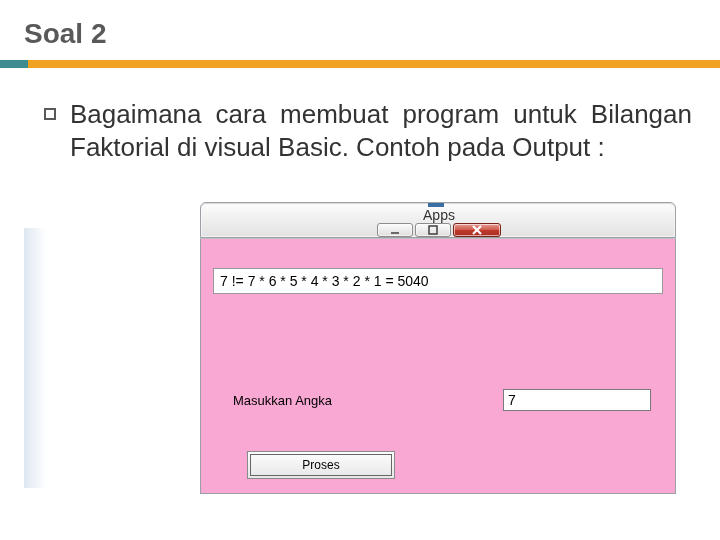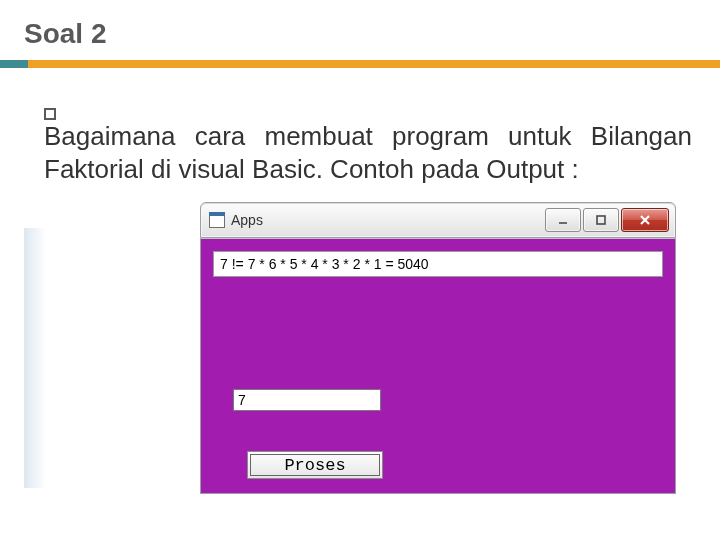--- a/index.html
+++ b/index.html
@@ -25,21 +25,20 @@
   }
   .accent-teal { width: 28px; background: #3e8c8f; }
   .accent-orange { flex: 1; background: #f0a022; }
   .body-text {
     padding: 30px 28px 0 44px;
     position: relative;
   }
   .bullet-row {
     display: flex;
     align-items: flex-start;
-    flex-direction: column;
   }
   .bullet-box {
     width: 12px;
     height: 12px;
     border: 2px solid #595959;
     margin-top: 10px;
     margin-right: 14px;
     flex-shrink: 0;
   }
   .para {
@@ -61,20 +60,21 @@
   .titlebar {
     height: 36px;
     background: linear-gradient(to bottom, #fdfdfd 0%, #f0f0f0 45%, #e2e2e2 100%);
     border: 1px solid #9aa0a6;
     border-top-left-radius: 6px;
     border-top-right-radius: 6px;
     display: flex;
     align-items: center;
     padding: 0 6px 0 8px;
     box-shadow: 0 1px 1px rgba(0,0,0,.15) inset, 0 0 0 1px rgba(255,255,255,.6) inset;
+    flex-direction: column;
   }
   .vb-icon {
     width: 16px; height: 16px; margin-right: 6px;
     display: inline-block; position: relative;
   }
   .vb-icon::before {
     content: "";
     position: absolute; inset: 0;
     border: 1px solid #707070;
     background: #fff;
@@ -106,25 +106,25 @@
   }
   .win-btn.close {
     width: 48px;
     background: linear-gradient(to bottom, #e89a93, #cf5b4d 48%, #c0392b 50%, #a82f22);
     border-color: #7a2318;
   }
   .glyph { stroke: #4a4a4a; stroke-width: 1.6; fill: none; }
   .glyph.x { stroke: #fff; stroke-width: 2.2; }
 
   .client {
-    background: #a21caf;
+    background: #f9a8d4;
     border: 1px solid #9aa0a6;
     border-top: 1px solid #c0c0c0;
     height: calc(100% - 36px);
-    padding: 10px 12px 14px 12px;
+    padding: 27px 12px 14px 12px;
     font-family: Tahoma, "Segoe UI", sans-serif;
     font-size: 13px;
     position: relative;
   }
   .output-box {
     width: 100%;
     height: 26px;
     background: #fff;
     border: 1px solid #9a9a9a;
     padding: 4px 6px;
@@ -155,26 +155,26 @@
   .btn-row {
     position: absolute;
     left: 46px;
     right: 24px;
     bottom: 14px;
     display: flex;
     gap: 80px;
     justify-content: flex-start;
   }
   .vb-button {
-    width: 136px;
+    width: 148px;
     height: 28px;
     background: linear-gradient(to bottom, #fdfdfd, #e6e6e6);
     border: 1px solid #8a8a8a;
-    font-size: 17px;
-    font-family: Liberation Mono, monospace;
+    font-size: 12px;
+    font-family: Liberation Sans, sans-serif;
     display: flex; align-items: center; justify-content: center;
   }
   .vb-button.focus {
     outline: 1px solid #666;
     outline-offset: -4px;
   }
 
   
   .leftstrip {
     position: absolute;
@@ -222,20 +222,21 @@
           <line class="glyph x" x1="11" y1="2" x2="3" y2="10"></line>
         </svg>
       </div>
     </div>
   </div>
 
   <div class="client">
     <div class="output-box">7 != 7 * 6 * 5 * 4 * 3 * 2 * 1 = 5040</div>
 
     <div class="form-row">
+      <div class="label">Masukkan Angka</div>
       <div class="text-input">7</div>
     </div>
 
     <div class="btn-row">
       <div class="vb-button focus">Proses</div>
     </div>
   </div>
 </div>
 
 </body></html>

